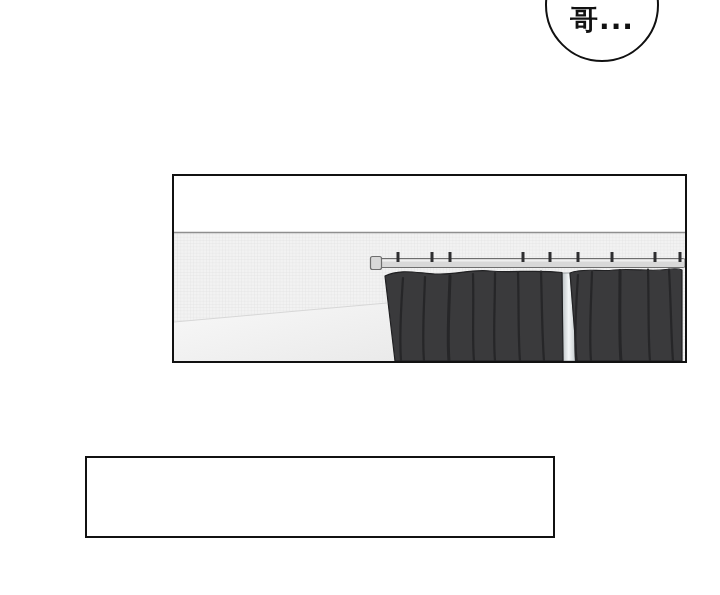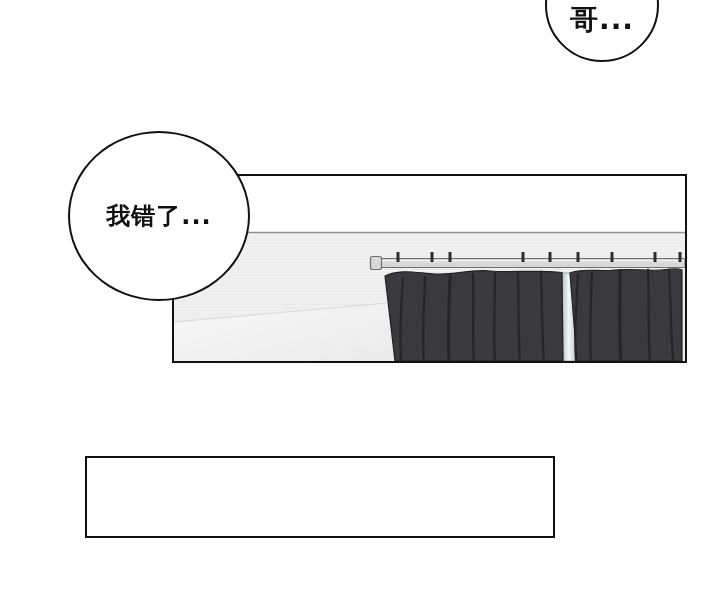--- a/index.html
+++ b/index.html
@@ -127,21 +127,18 @@
         <path d="M474,93.5 C475,130 474,162 476,185"></path>
         <path d="M495,93.5 C497,126 497,158 499,185"></path>
       </g>
     </svg>
   </div>
 
   <div class="bubble bubble-top">
     <span>哥...</span>
   </div>
 
-  <div class="bubble bubble-left">
-    <span>我错了...</span>
-  </div>
 
   <div class="caption-box">
     <span></span>
   </div>
 
 </div>
 
 </body></html>

